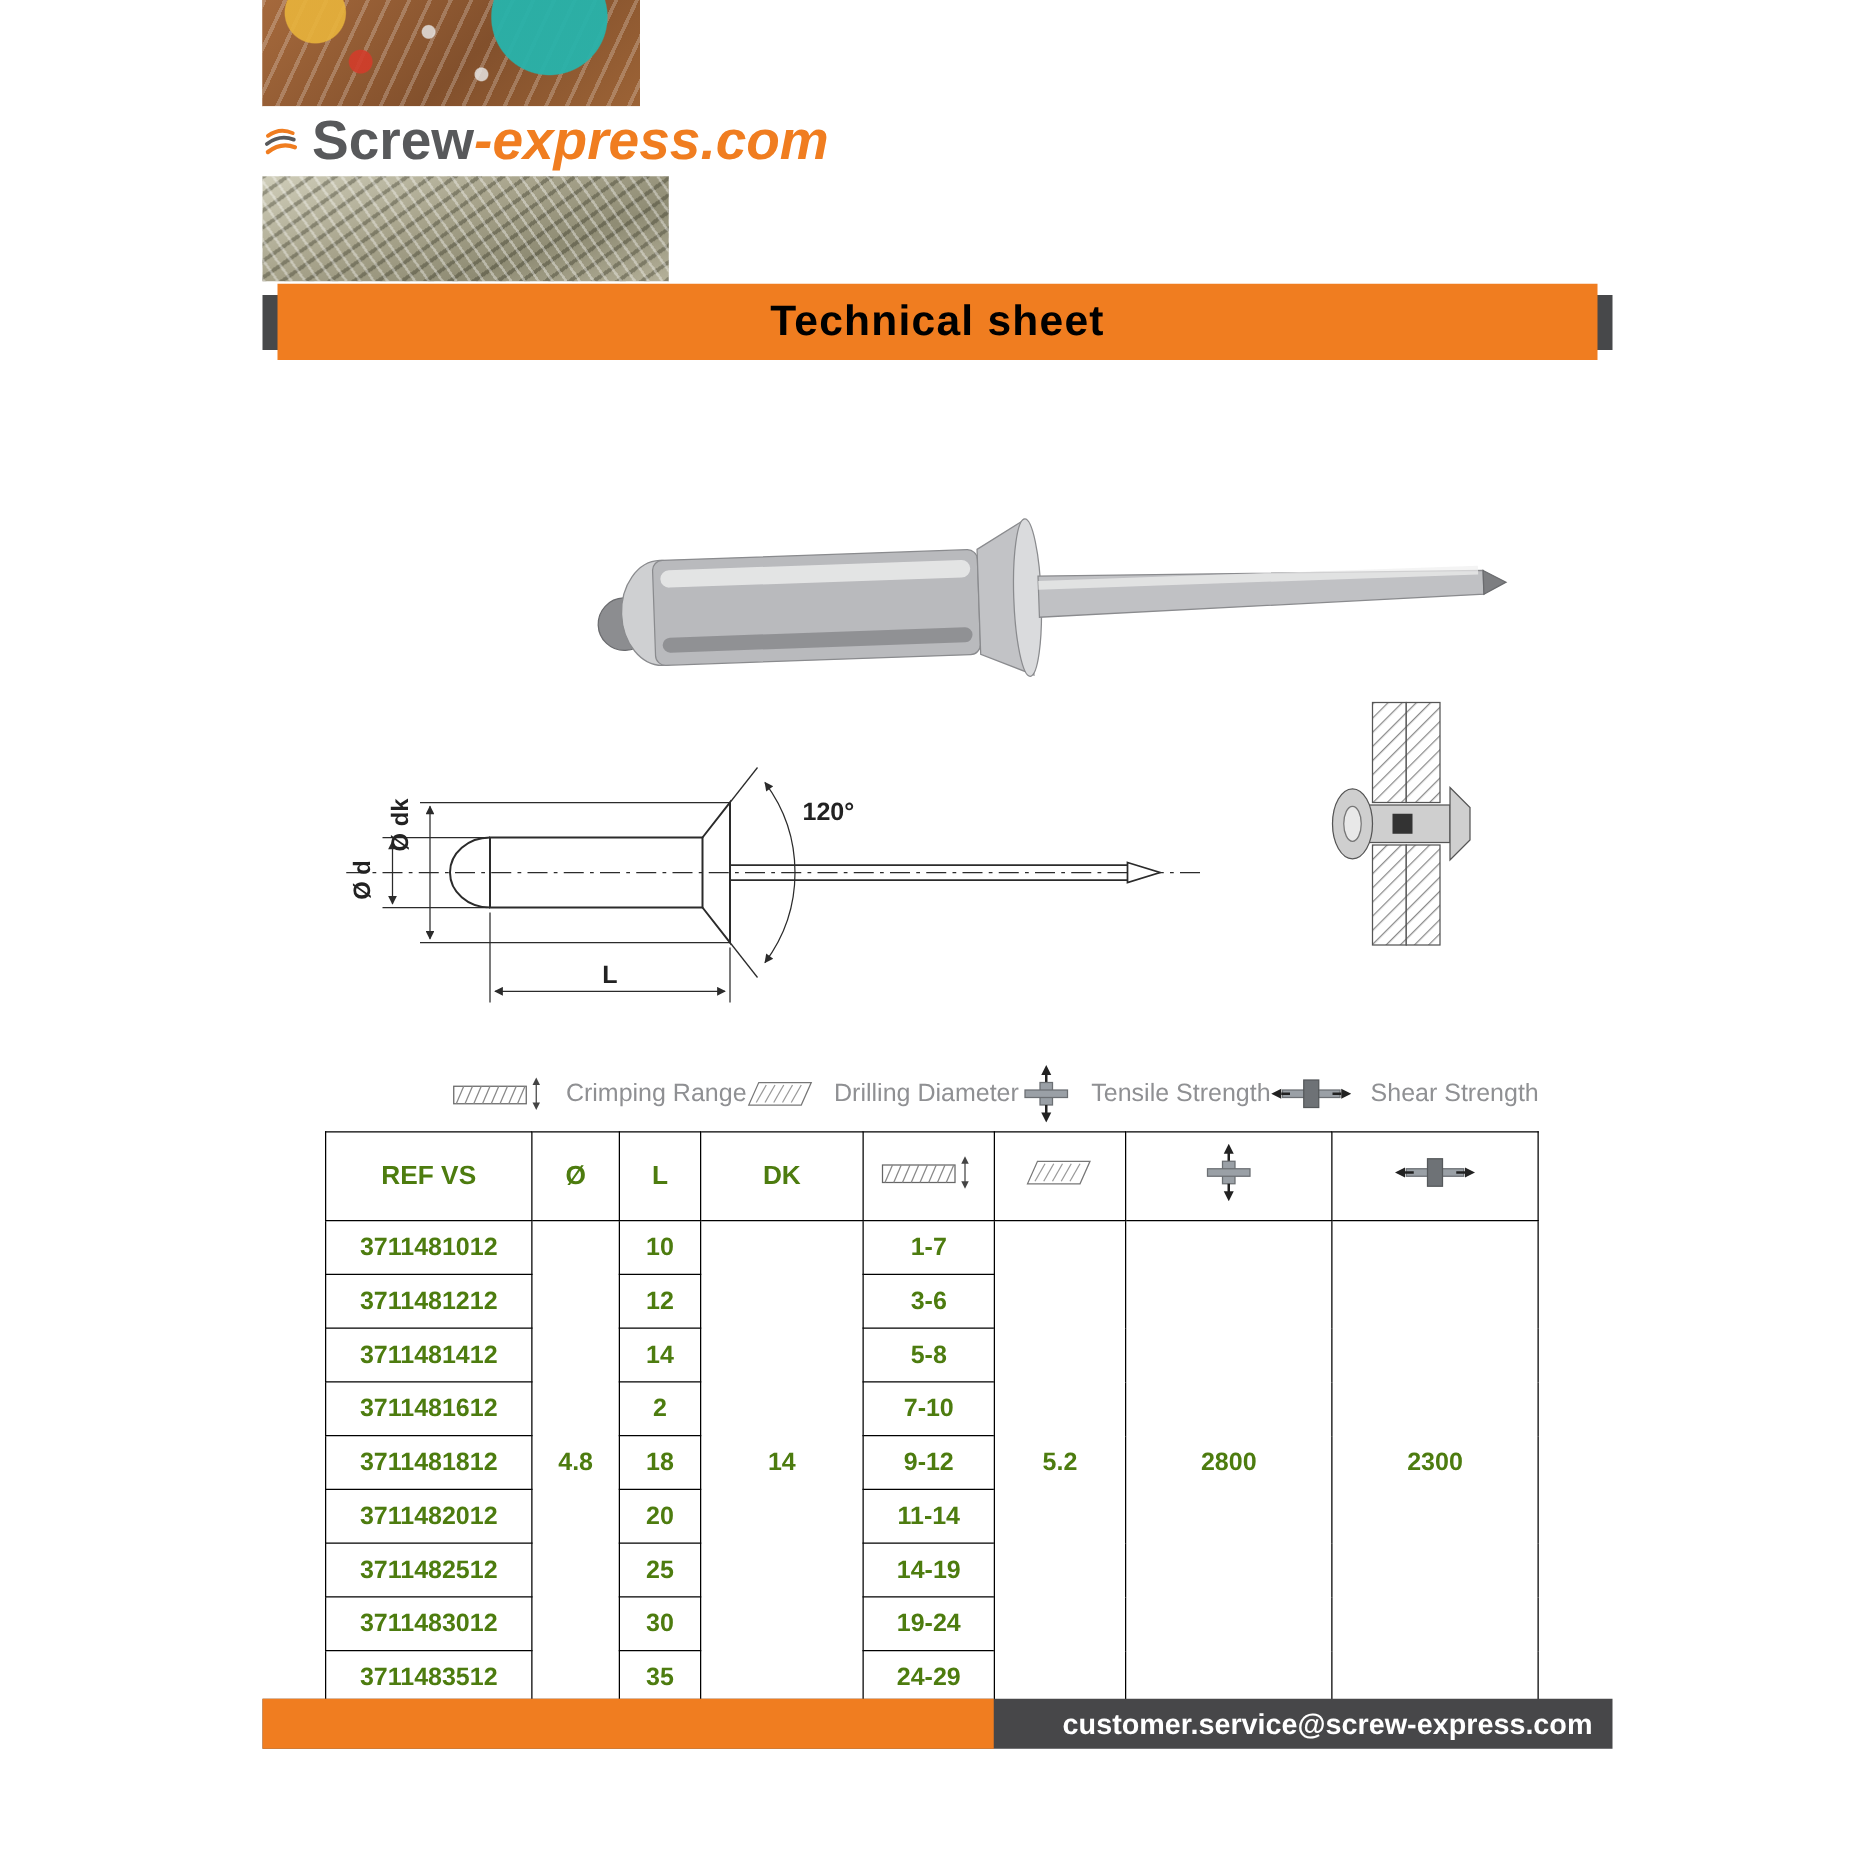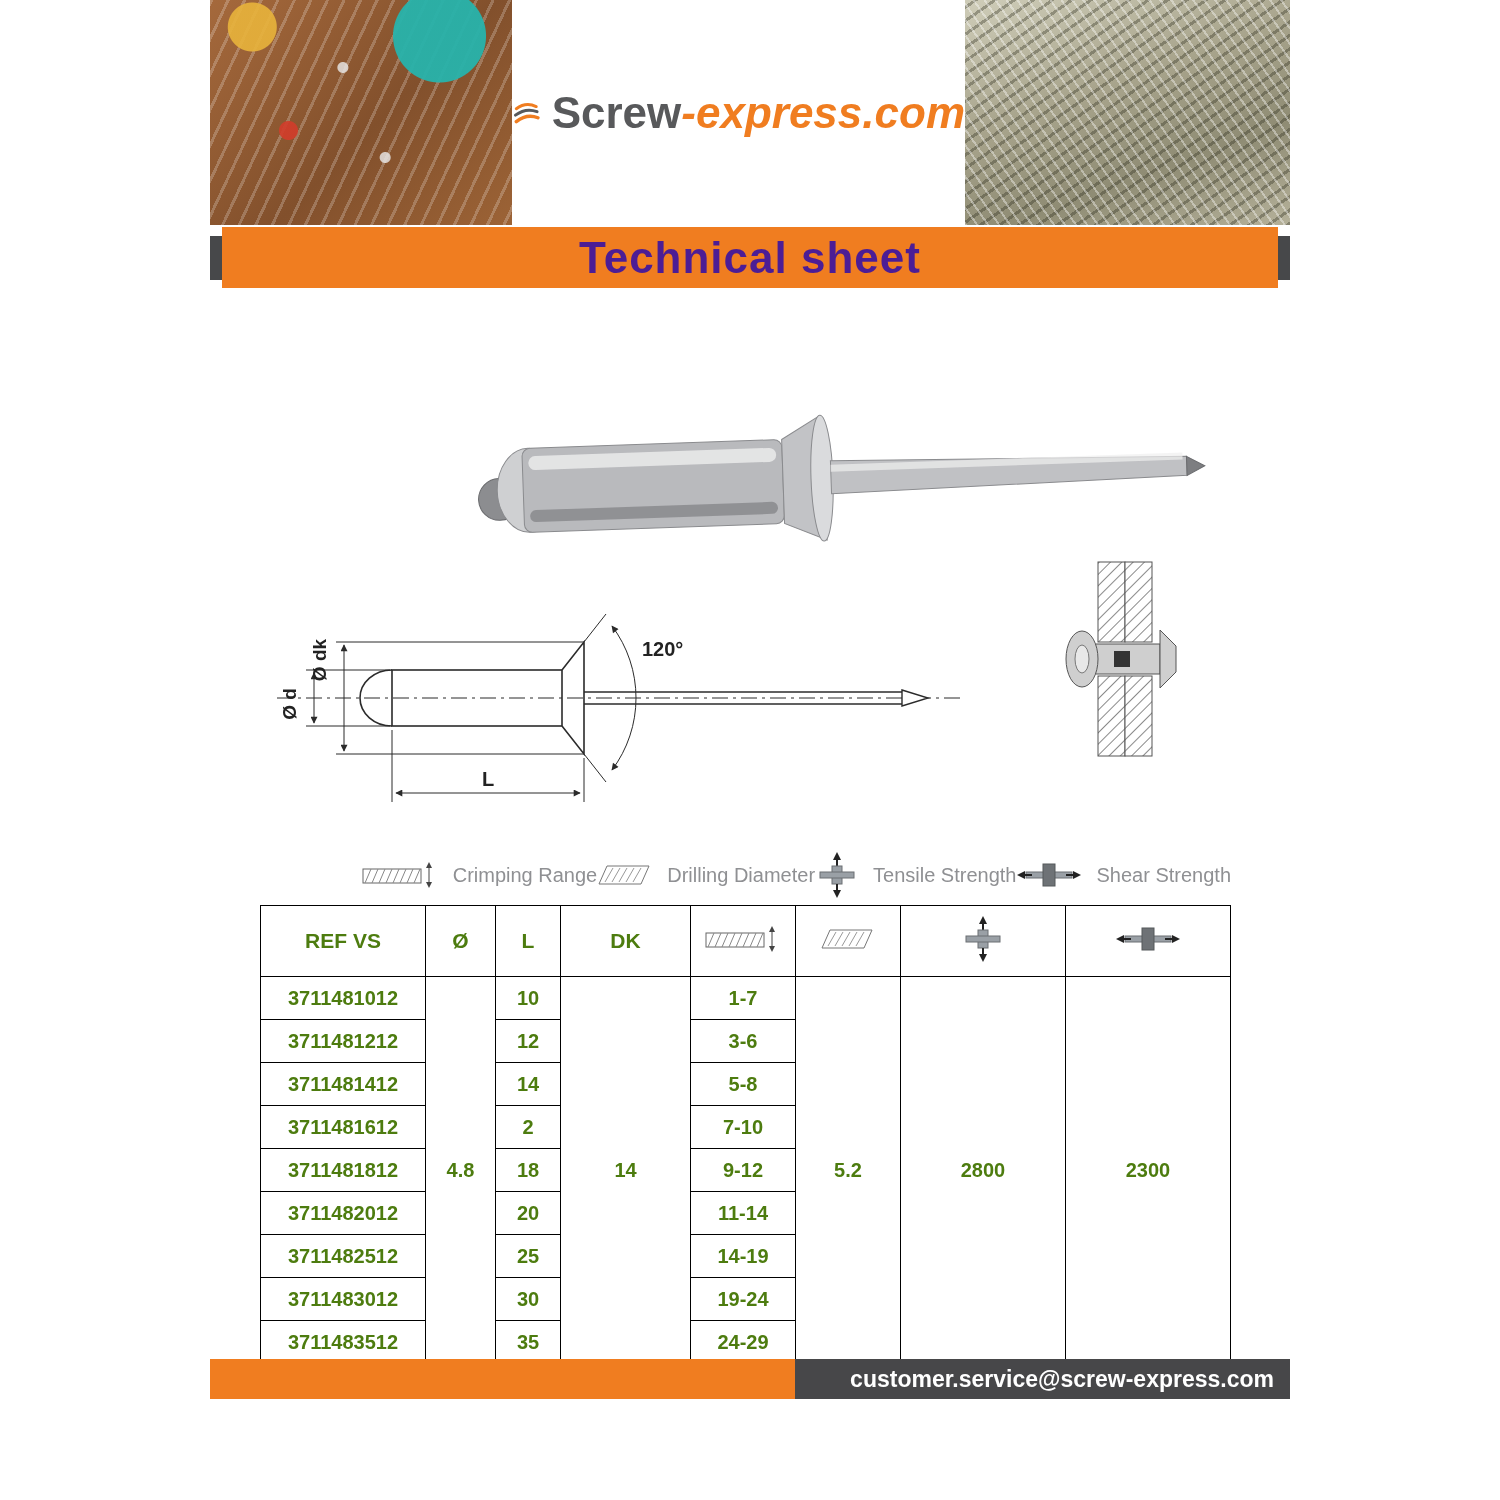--- a/index.html
+++ b/index.html
@@ -1,20 +1,20 @@
 <!DOCTYPE html>
 <html><head>
 <meta charset="utf-8">
 <style>
   html,body{margin:0;padding:0;}
   body{width:1500px;height:1500px;background:#ffffff;font-family:"Liberation Sans",sans-serif;position:relative;}
   .page{position:absolute;left:0;top:0;width:1500px;height:1500px;background:#fff;overflow:hidden;}
 
   
-  .hero{position:absolute;left:210px;top:0;width:1080px;height:225px;display:flex;}
+  .hero{position:absolute;left:210px;top:0;width:892px;height:225px;display:flex;flex-direction:column;}
   .hero-photo{height:225px;}
   .hero-photo.left{width:302px;
     background-color:#9a6238;
     background-image:
       radial-gradient(circle at 76% 16%, rgba(39,179,171,.95) 0 46px, rgba(39,179,171,0) 47px),
       radial-gradient(circle at 14% 12%, rgba(232,179,59,.9) 0 24px, rgba(232,179,59,0) 25px),
       radial-gradient(circle at 26% 58%, rgba(210,60,42,.9) 0 9px, rgba(210,60,42,0) 10px),
       radial-gradient(circle at 58% 70%, rgba(235,235,235,.8) 0 5px, rgba(235,235,235,0) 6px),
       radial-gradient(circle at 44% 30%, rgba(235,235,235,.8) 0 5px, rgba(235,235,235,0) 6px),
       repeating-linear-gradient(115deg, rgba(255,255,255,.22) 0 3px, rgba(255,255,255,0) 3px 15px),
@@ -26,21 +26,21 @@
       repeating-linear-gradient(-35deg, rgba(45,45,30,.35) 0 3px, rgba(45,45,30,0) 3px 11px),
       linear-gradient(160deg,#cfcdb9,#a8a48c 40%,#8f8c74 70%,#b5b19a);}
   .logo-text{font-size:44px;font-weight:bold;white-space:nowrap;}
   .logo-brand{color:#58595b;}
   .logo-suffix{color:#f07d20;font-style:italic;}
 
   
   .banner-gray{position:absolute;left:210px;top:236px;width:1080px;height:44px;background:#47484a;}
   .banner-orange{position:absolute;left:222px;top:227px;width:1056px;height:61px;background:#f07d20;
     display:flex;align-items:center;justify-content:center;}
-  .banner-orange span{color:#4c1d95;font-size:44px;font-weight:bold;letter-spacing:1px;}
+  .banner-orange span{color:#000000;font-size:34px;font-weight:bold;letter-spacing:1px;}
 
   
   .product-photo{position:absolute;left:425px;top:388px;}
   .tech-drawing{position:absolute;left:262px;top:548px;}
   .cross-section{position:absolute;left:1048px;top:556px;}
   svg text{font-family:"Liberation Sans",sans-serif;}
 
   
   .legend{position:absolute;left:262px;top:852px;width:975px;height:46px;
     display:flex;align-items:center;justify-content:flex-end;padding:0 6px;box-sizing:border-box;}

